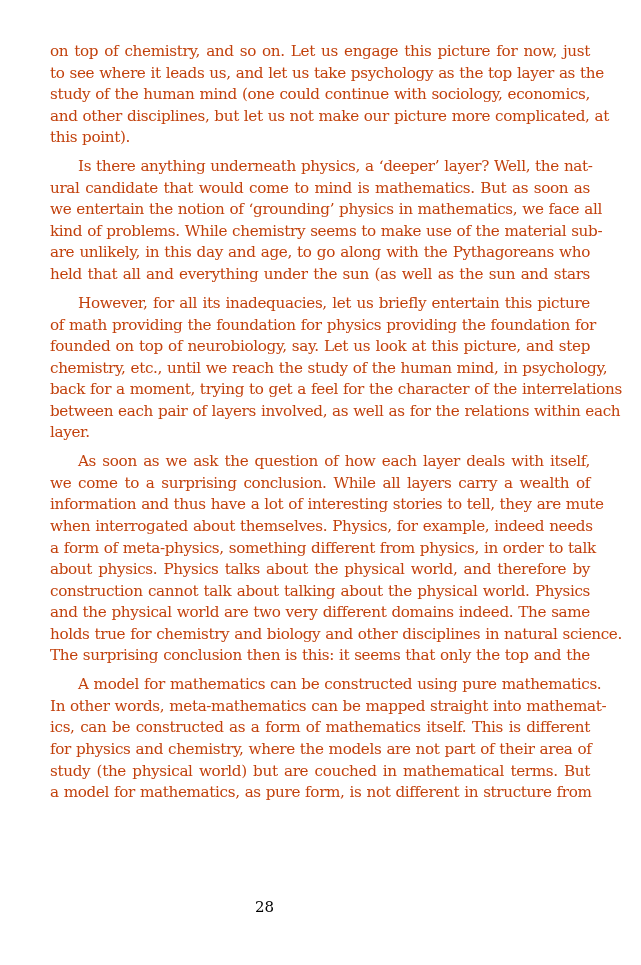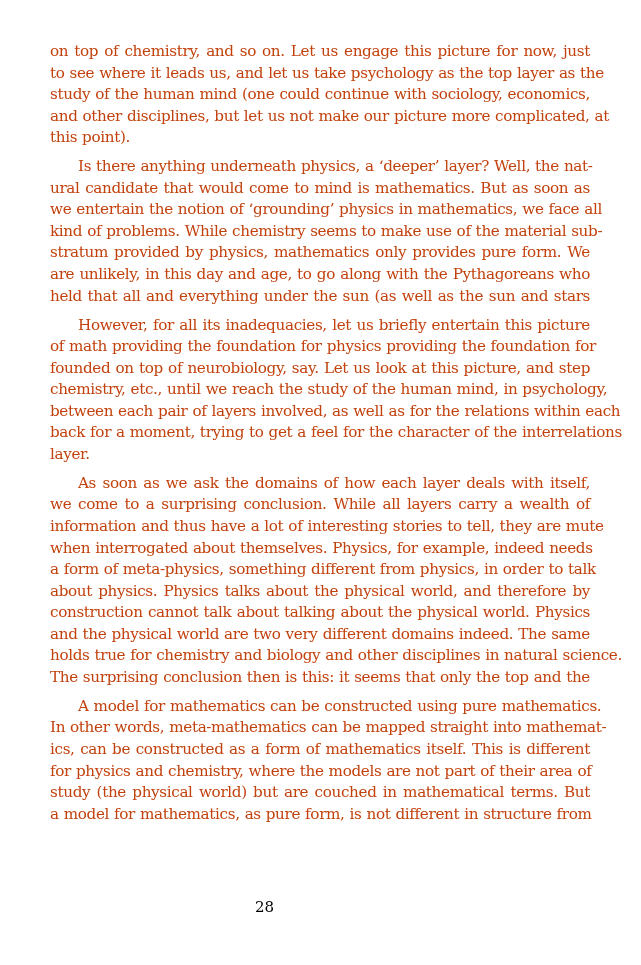--- a/index.html
+++ b/index.html
@@ -28,35 +28,34 @@
       <span class="ln">to see where it leads us, and let us take psychology as the top layer as the</span>
       <span class="ln">study of the human mind (one could continue with sociology, economics,</span>
       <span class="ln">and other disciplines, but let us not make our picture more complicated, at</span>
       <span class="ln end">this point).</span>
     </p>
     <p>
       <span class="ln first">Is there anything underneath physics, a ‘deeper’ layer? Well, the nat-</span>
       <span class="ln">ural candidate that would come to mind is mathematics.  But as soon as</span>
       <span class="ln">we entertain the notion of ‘grounding’ physics in mathematics, we face all</span>
       <span class="ln">kind of problems. While chemistry seems to make use of the material sub-</span>
-      <span class="ln">stratum provided by physics, mathematics only provides pure form.  We</span>
       <span class="ln">are unlikely, in this day and age, to go along with the Pythagoreans who</span>
       <span class="ln">held that all and everything under the sun (as well as the sun and stars</span>
     </p>
     <p>
       <span class="ln first">However, for all its inadequacies, let us briefly entertain this picture</span>
       <span class="ln">of math providing the foundation for physics providing the foundation for</span>
       <span class="ln">founded on top of neurobiology, say.  Let us look at this picture, and step</span>
       <span class="ln">chemistry, etc., until we reach the study of the human mind, in psychology,</span>
+      <span class="ln">back for a moment, trying to get a feel for the character of the interrelations</span>
       <span class="ln">between each pair of layers involved, as well as for the relations within each</span>
-      <span class="ln">back for a moment, trying to get a feel for the character of the interrelations</span>
       <span class="ln end">layer.</span>
     </p>
     <p>
-      <span class="ln first">As soon as we ask the domains of how each layer deals with itself,</span>
+      <span class="ln first">As soon as we ask the question of how each layer deals with itself,</span>
       <span class="ln">we come to a surprising conclusion.  While all layers carry a wealth of</span>
       <span class="ln">information and thus have a lot of interesting stories to tell, they are mute</span>
       <span class="ln">when interrogated about themselves.  Physics, for example, indeed needs</span>
       <span class="ln">a form of meta-physics, something different from physics, in order to talk</span>
       <span class="ln">about physics.  Physics talks about the physical world, and therefore by</span>
       <span class="ln">construction cannot talk about talking about the physical world.  Physics</span>
       <span class="ln">and the physical world are two very different domains indeed.  The same</span>
       <span class="ln">holds true for chemistry and biology and other disciplines in natural science.</span>
       <span class="ln">The surprising conclusion then is this: it seems that only the top and the</span>
     </p>

